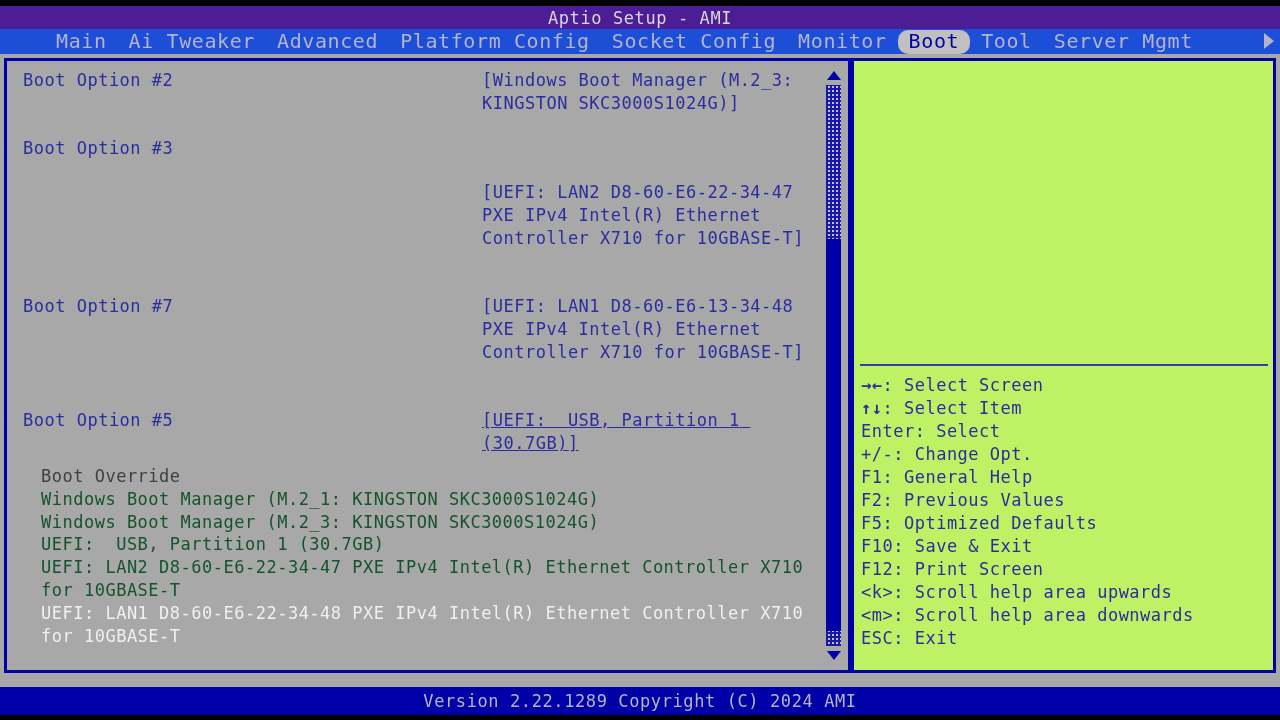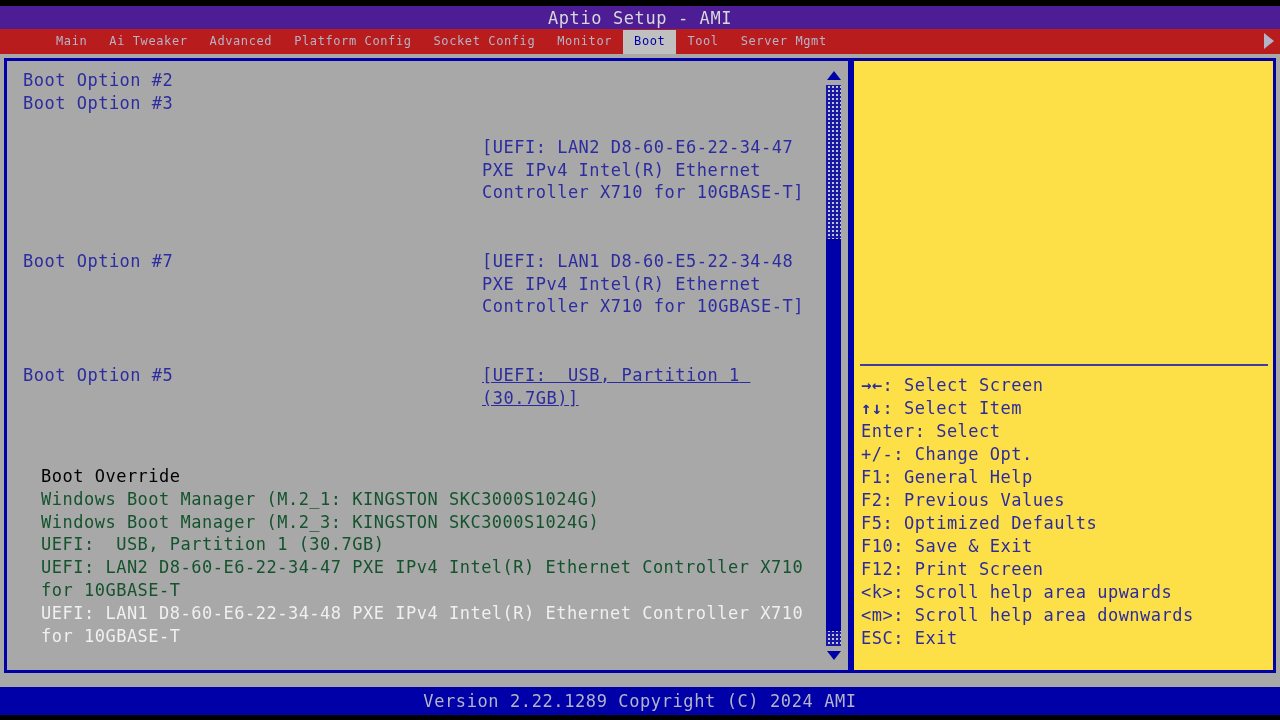--- a/index.html
+++ b/index.html
@@ -32,37 +32,38 @@
     display: flex;
     align-items: center;
     justify-content: center;
   }
 
   
   .menubar {
     position: absolute;
     left: 0; top: 29px;
     width: 1280px; height: 25px;
-    background: #b91c1c;
+    background: #1d4ed8;
     display: flex;
     align-items: center;
-    font-size: 12px;
+    font-size: 20px;
     letter-spacing: 0.6px;
     box-sizing: border-box;
     padding-left: 45px;
   }
   .menu-item {
     color: #b4b4c8;
     padding: 2px 11px 3px 11px;
     white-space: nowrap;
     line-height: 19px;
   }
   .menu-item.active {
     background: #c0c0c0;
     color: #0000a8;
+    border-radius: 10px;
   }
   .menu-scroll-right {
     position: absolute;
     right: 6px;
     top: 4px;
     width: 0; height: 0;
     border-left: 10px solid #b4b4c8;
     border-top: 8px solid transparent;
     border-bottom: 8px solid transparent;
   }
@@ -94,21 +95,21 @@
     background: #a8a8a8;
     overflow: hidden;
   }
   .panel-right {
     position: absolute;
     left: 851px; top: 0px;
     width: 425px; height: 615px;
     border: 3px solid #0000a8;
     border-left: 3px solid #0000a8;
     box-sizing: border-box;
-    background: #fde047;
+    background: #bef264;
     overflow: hidden;
   }
 
   
   .rows {
     position: absolute;
     left: 0; top: 8px;
     width: 810px;
   }
   .row {
@@ -138,21 +139,21 @@
   }
 
   
   .override {
     position: absolute;
     left: 34px;
     top: 404px;
     width: 790px;
   }
   .override-title {
-    color: #000000;
+    color: #404040;
     font-size: 17px;
     line-height: 22.8px;
     letter-spacing: 0.5px;
   }
   .override-item {
     color: #14532d;
     font-size: 17px;
     line-height: 22.8px;
     letter-spacing: 0.5px;
     white-space: pre-wrap;
@@ -280,28 +281,29 @@
 
 <div class="menu-underline"></div>
 
 <div class="frame">
 
   <div class="panel-left">
 
     <div class="rows" id="rows">
         <div class="row">
           <div class="row-label">Boot Option #2</div>
+          <div class="row-value" style="min-height: 68.4px;">[Windows Boot Manager (M.2_3: KINGSTON SKC3000S1024G)]</div>
         </div>
         <div class="row">
           <div class="row-label">Boot Option #3</div>
           <div class="row-value" style="min-height: 114px; margin-top: 44px;">[UEFI: LAN2 D8-60-E6-22-34-47 PXE IPv4 Intel(R) Ethernet Controller X710 for 10GBASE-T]</div>
         </div>
         <div class="row">
           <div class="row-label">Boot Option #7</div>
-          <div class="row-value" style="min-height: 114px;">[UEFI: LAN1 D8-60-E5-22-34-48 PXE IPv4 Intel(R) Ethernet Controller X710 for 10GBASE-T]</div>
+          <div class="row-value" style="min-height: 114px;">[UEFI: LAN1 D8-60-E6-13-34-48 PXE IPv4 Intel(R) Ethernet Controller X710 for 10GBASE-T]</div>
         </div>
         <div class="row">
           <div class="row-label">Boot Option #5</div>
           <div class="row-value" style="min-height: 45.6px; text-decoration: underline;">[UEFI:  USB, Partition 1 (30.7GB)]</div>
         </div>
       </div>
 
     <div class="override">
       <div class="override-title">Boot Override</div>
       <div id="override-items">

